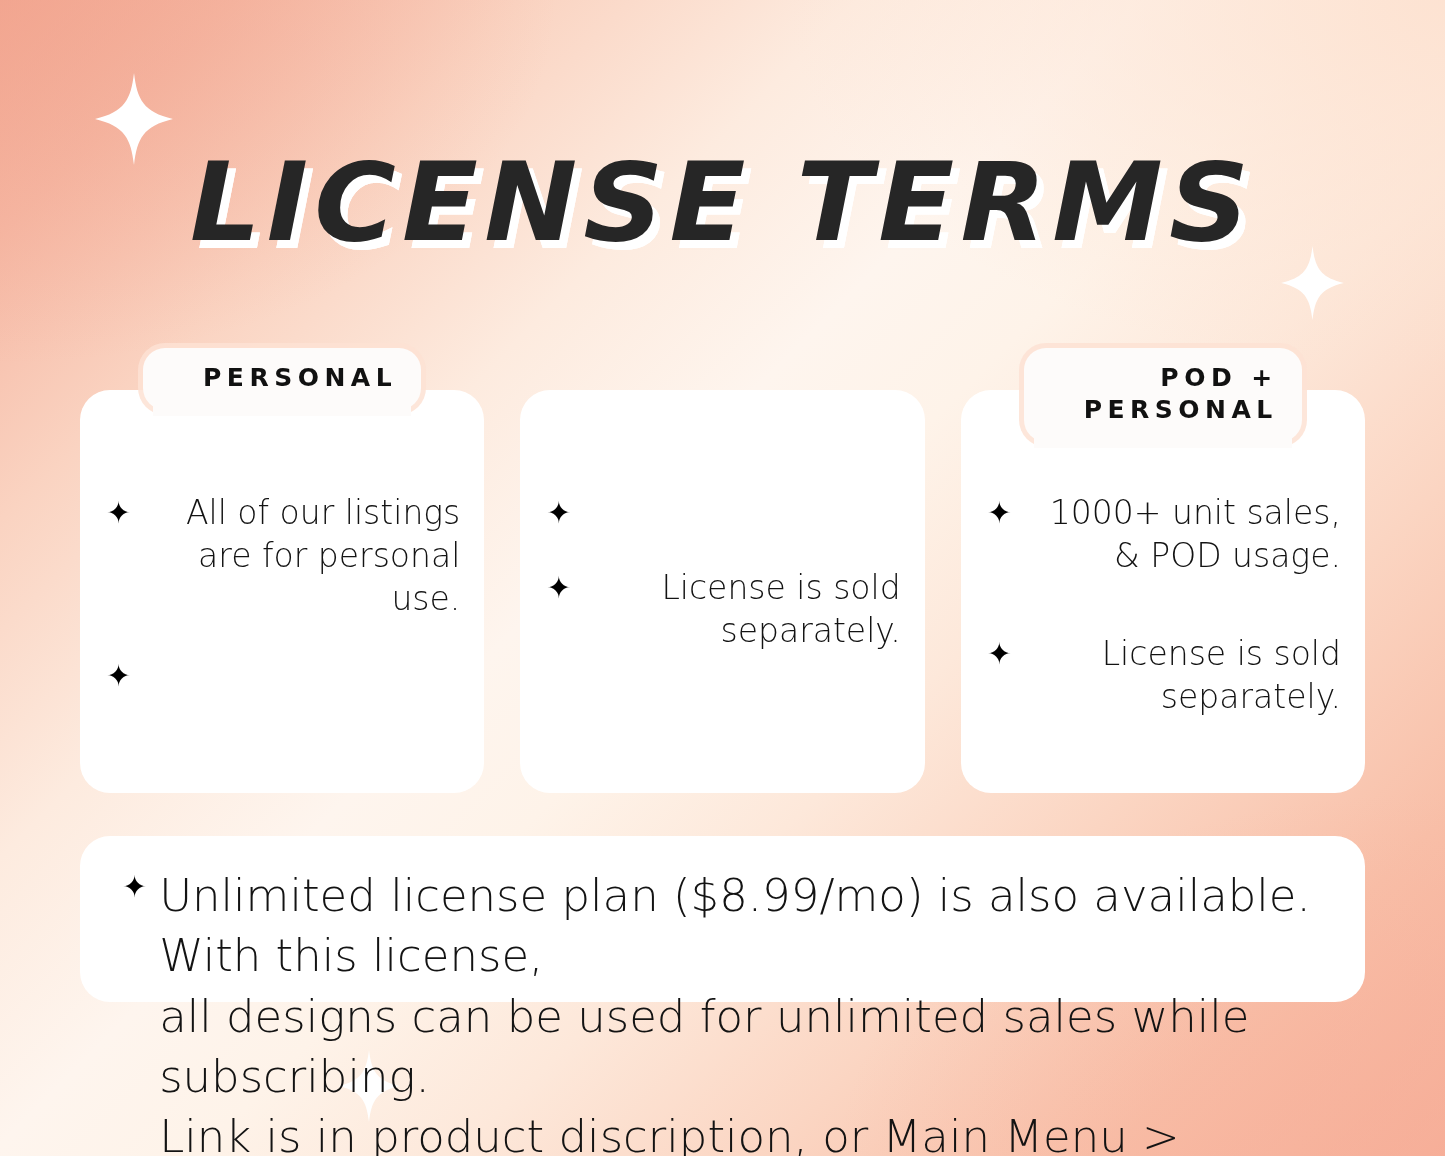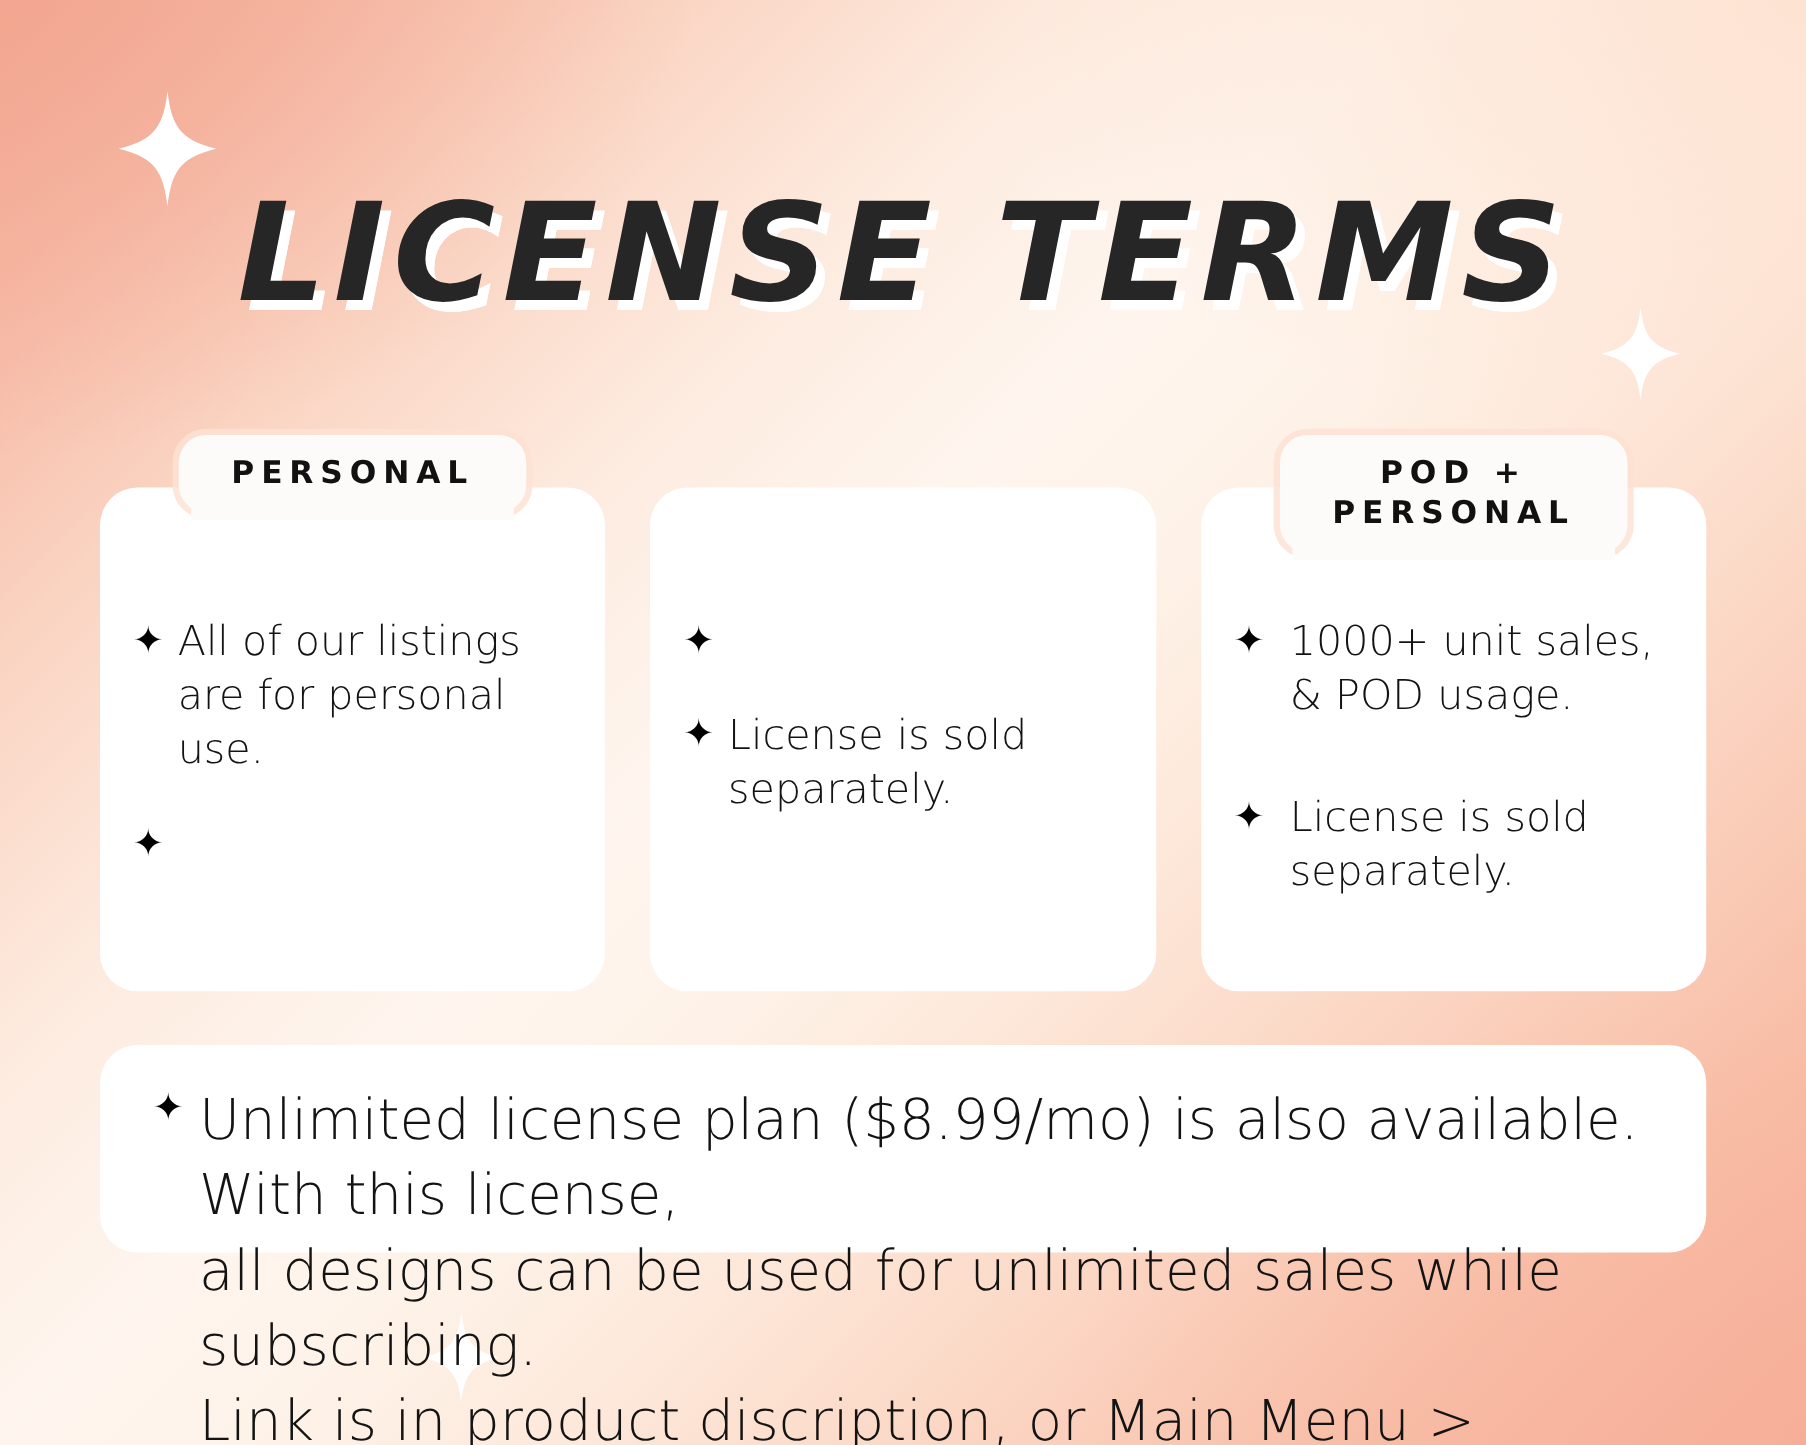--- a/index.html
+++ b/index.html
@@ -90,21 +90,21 @@
 
   .card-header {
     position:absolute;
     left:50%;
     transform:translateX(-50%);
     top:-42px;
     background:#FDFBFA;
     border-radius:22px;
     padding:14px 24px 16px;
     box-shadow:0 0 0 5px rgba(253,226,212,.85);
-    text-align:center;
+    text-align:right;
     min-width:278px;
     z-index:3;
   }
   .card-header-text {
     font-family:"DejaVu Sans", sans-serif;
     font-size:25px;
     font-weight:bold;
     letter-spacing:5.5px;
     color:#111111;
     line-height:1.28;
@@ -138,21 +138,21 @@
     white-space:pre-line;
   }
   .bullet:last-child { margin-bottom:0; }
   .bullet-star {
     flex:0 0 auto;
     font-size:30px;
     line-height:1.38;
     margin-right:11px;
     color:#000000;
   }
-  .bullet-text { flex:1 1 auto; }
+  .bullet-text { flex:1 1 auto;text-align:right; }
 
   .card-pod .bullet-star { margin-right:20px; }
   .card-pod .bullet { margin-bottom:55px; }
 
   
   #footer-banner {
     position:absolute;
     left:80px;
     top:836px;
     width:1285px;

